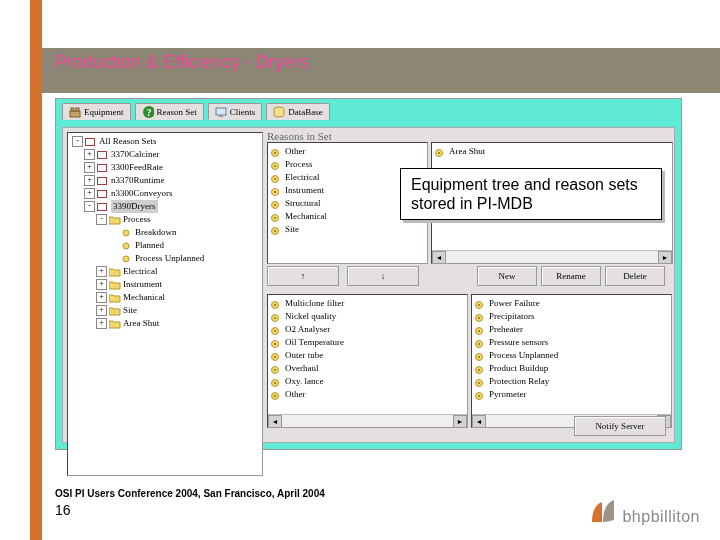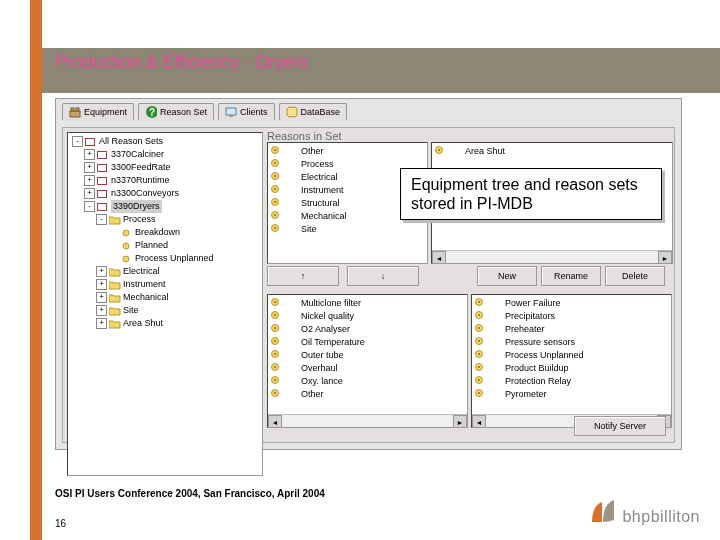--- a/index.html
+++ b/index.html
@@ -1,37 +1,37 @@
 <!DOCTYPE html>
 <html><head>
 <meta charset="utf-8">
 <style>
   html,body{margin:0;padding:0;width:720px;height:540px;background:#fff;font-family:Arial,Helvetica,sans-serif;overflow:hidden}
   .orange-bar{position:absolute;left:30px;top:0;width:12px;height:540px;background:#d6722b}
   .header-band{position:absolute;left:42px;top:48px;right:0;height:45px;background:#8c8674}
   .title{position:absolute;left:55px;top:52px;font-size:18px;color:#ec4899}
-  .app{position:absolute;left:55px;top:98px;width:625px;height:350px;background:#e5e5e5;border:1px solid #9a9a9a;font-size:9px;color:#000;font-family:Liberation Sans, sans-serif}
+  .app{position:absolute;left:55px;top:98px;width:625px;height:350px;background:#5eead4;border:1px solid #9a9a9a;font-size:9px;color:#000;font-family:Liberation Serif, serif}
   .tabs{display:flex;gap:4px;padding:4px 6px 0 6px}
   .tab{display:flex;align-items:center;gap:3px;padding:2px 6px;background:#e4e0e0;border:1px solid #999;border-bottom:none;border-radius:2px 2px 0 0;cursor:pointer}
   .tab .ico{width:12px;height:12px;display:flex;align-items:center;justify-content:center}
   .panel{position:absolute;left:6px;right:6px;bottom:6px;top:28px;border:1px solid #aaa;background:#e4e0e0}
   .tree{position:absolute;left:4px;top:4px;width:190px;height:338px;background:#fff;border:1px inset #999;overflow:hidden;padding:2px}
   .tree-row{display:flex;align-items:center;gap:2px;white-space:nowrap;line-height:13px}
   .pm{width:9px;height:9px;border:1px solid #888;font-size:8px;line-height:8px;text-align:center;background:#fff;flex:none}
   .ind{display:inline-block;flex:none}
   .fico{width:12px;height:10px;flex:none}
   .sel{background:#cfcfcf;padding:0 2px}
   .group-label{position:absolute;font-size:11px;color:#666}
   .listbox{position:absolute;background:#fff;border:1px inset #999;padding:2px;overflow:hidden}
-  .li-row{display:flex;align-items:flex-start;gap:21px;line-height:13px}
+  .li-row{display:flex;align-items:flex-end;gap:5px;line-height:13px}
   .li-row .dot{width:10px;height:10px;display:flex;align-items:center;justify-content:center;flex:none}
   .btn{position:absolute;height:18px;background:#e4e0e0;border:1px solid #999;box-shadow:inset 1px 1px #fff;font-size:9px;display:flex;align-items:center;justify-content:center;cursor:pointer}
   .callout{position:absolute;background:#fff;border:1px solid #000;padding:6px 10px;font-size:16px;line-height:19px;box-shadow:3px 3px #bbb}
   .footer{position:absolute;left:55px;top:488px;font-size:10px;font-weight:bold;color:#000}
-  .pagenum{position:absolute;left:55px;top:518px;font-size:10px;color:#000}
+  .pagenum{position:absolute;left:55px;top:502px;font-size:14px;color:#000}
   .logo{position:absolute;right:20px;bottom:14px;display:flex;align-items:flex-end;gap:6px}
   .logo-txt{font-size:16px;color:#8a8a8a;letter-spacing:0.5px}
   .scroll-h{position:absolute;left:0;right:0;bottom:0;height:12px;background:#e4e0e0;border-top:1px solid #bbb;display:flex}
   .scroll-h .sbtn{width:12px;height:12px;background:#d6d2d2;border:1px solid #999;font-size:7px;display:flex;align-items:center;justify-content:center}
   .scroll-h .track{flex:1;background:#efefef}
 </style>
 </head>
 <body>
 
 <div class="orange-bar"></div>

